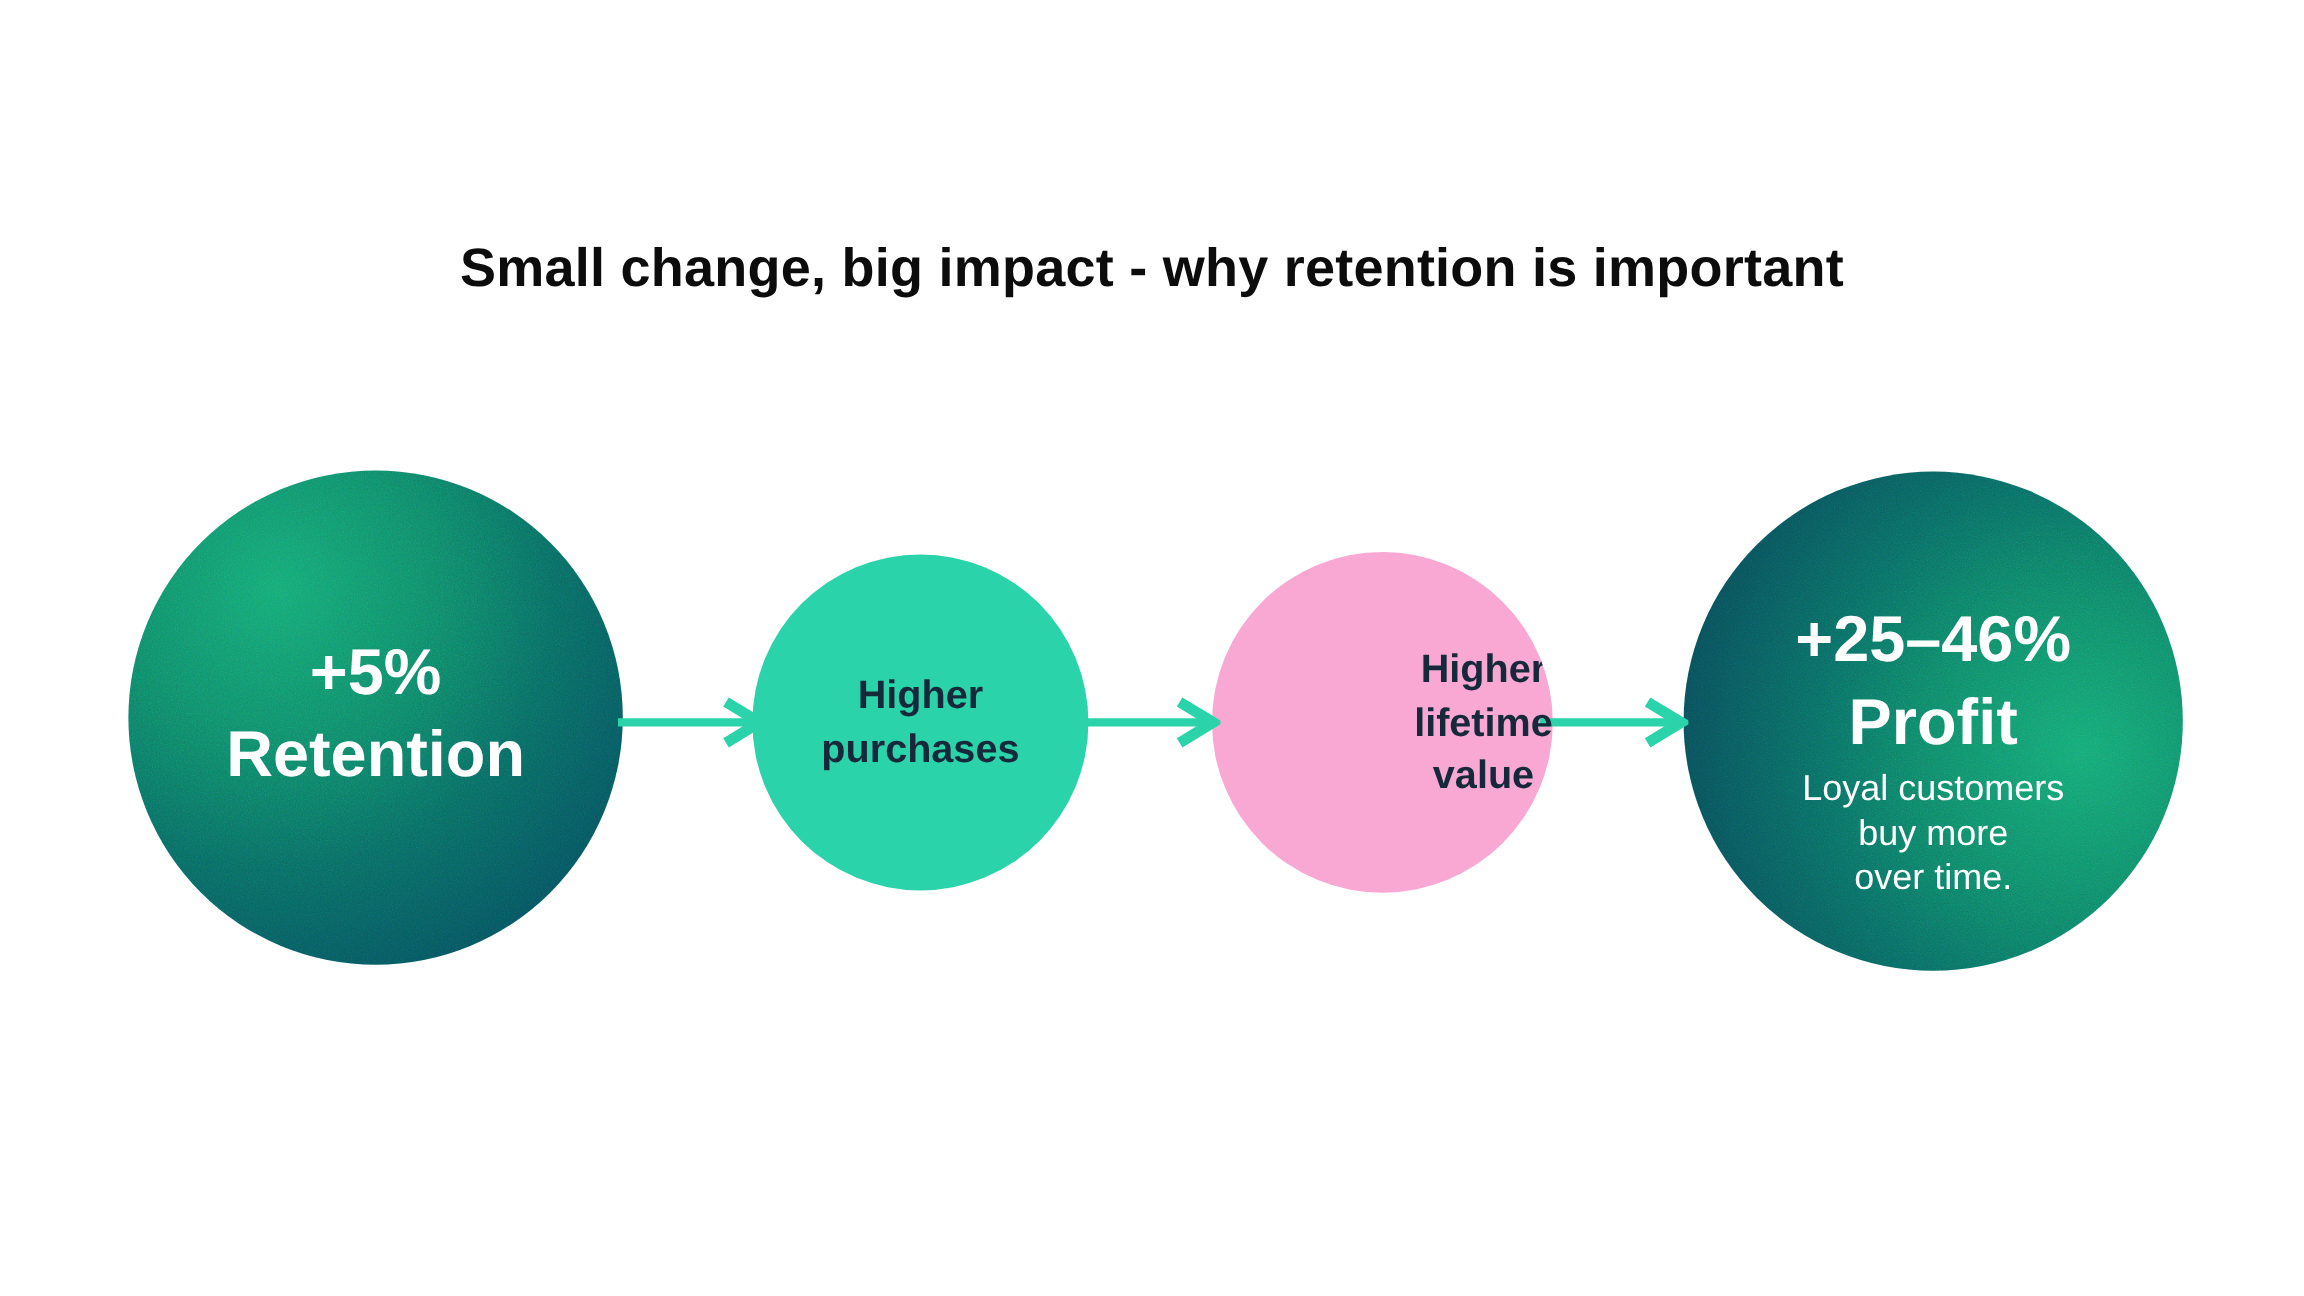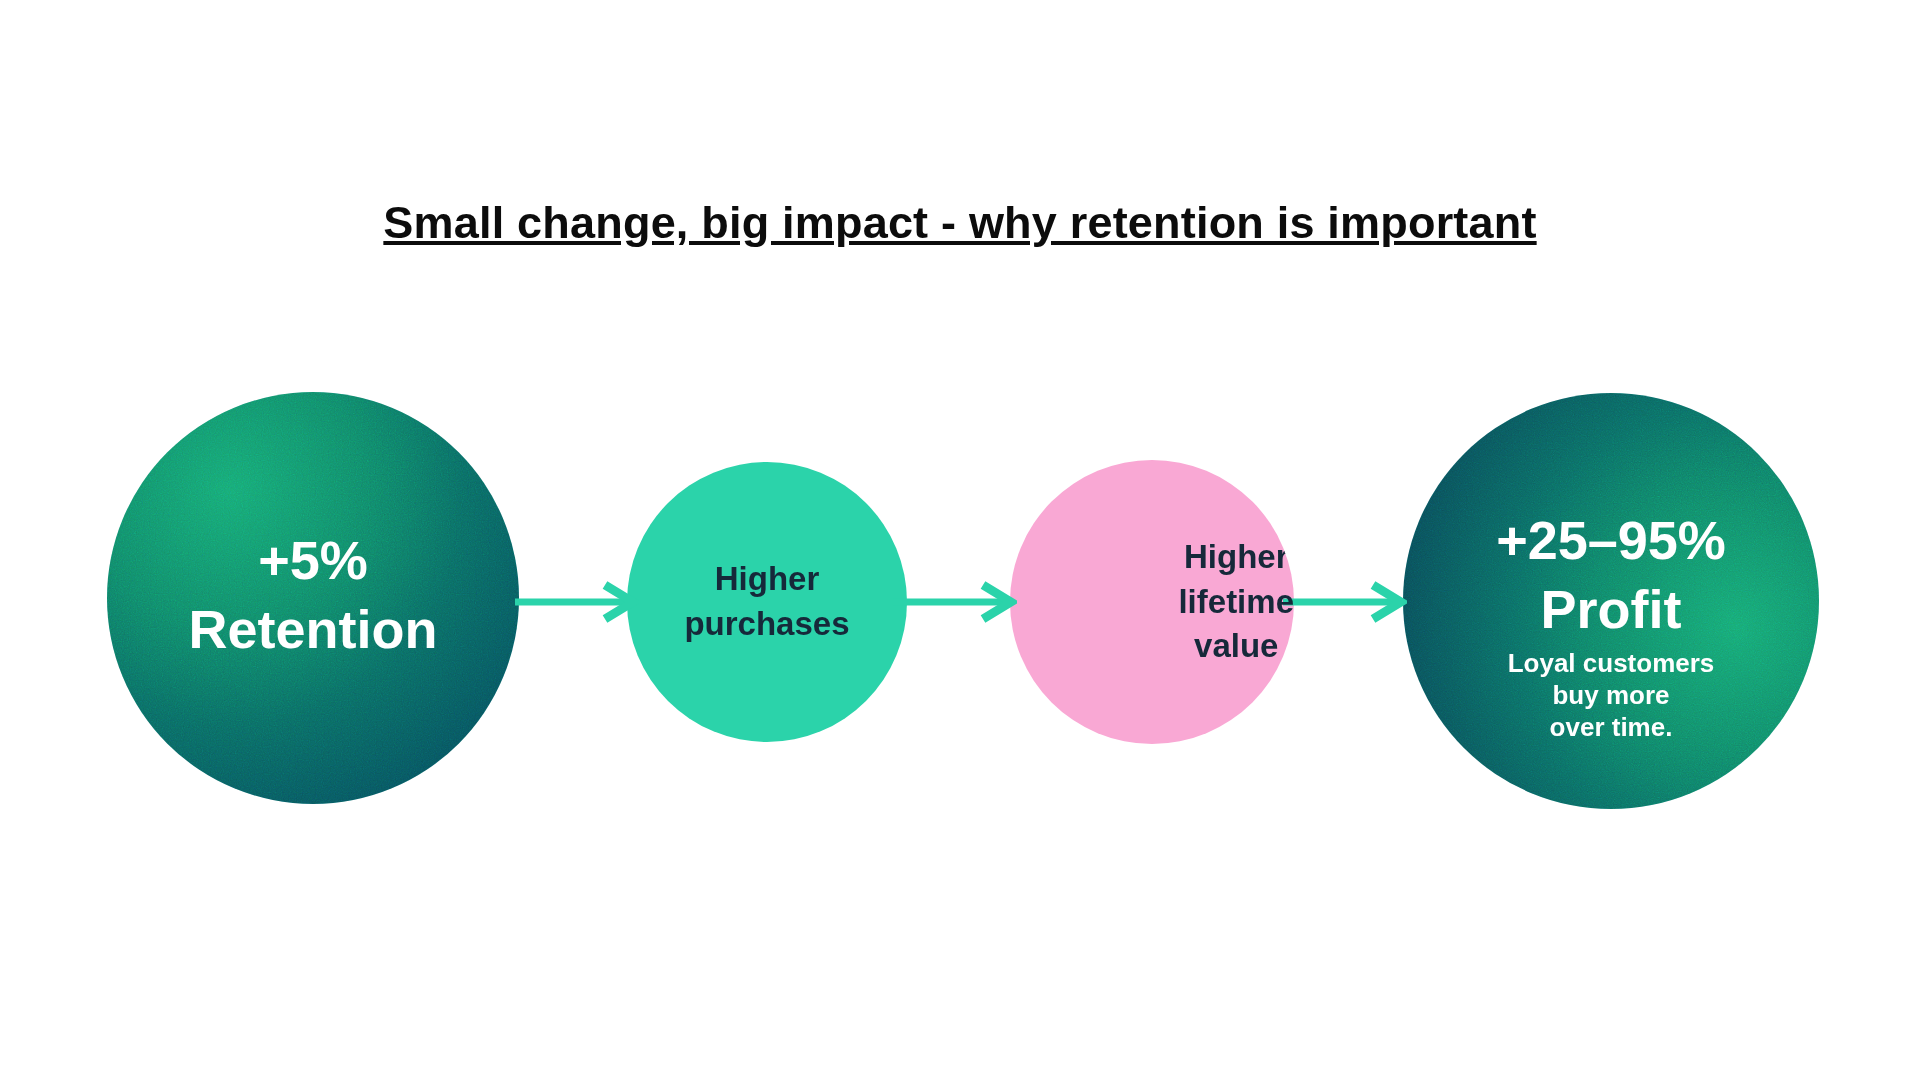--- a/index.html
+++ b/index.html
@@ -15,21 +15,20 @@
     position: absolute;
     top: 197px;
     left: 0;
     width: 100%;
     text-align: center;
     font-size: 45px;
     font-weight: 700;
     color: #0c0c0c;
     letter-spacing: 0.2px;
     line-height: 1.15;
-    text-decoration: underline;
   }
   .circle {
     position: absolute;
     border-radius: 50%;
     overflow: hidden;
     display: flex;
     align-items: center;
     justify-content: center;
     text-align: center;
   }
@@ -60,22 +59,22 @@
   .headline {
     font-size: 54px;
     font-weight: 700;
     color: #ffffff;
     line-height: 1.27;
     white-space: pre-line;
   }
   .c1 .content { transform: translateY(-3px); }
   .c4 .content { transform: translateY(24px); }
   .subtext {
-    font-size: 26px;
-    font-weight: 700;
+    font-size: 30px;
+    font-weight: 400;
     color: #ffffff;
     line-height: 1.23;
     white-space: pre-line;
     margin-top: 4px;
   }
   .mint-label {
     font-size: 33px;
     font-weight: 700;
     color: #16293a;
     line-height: 1.36;
@@ -150,21 +149,21 @@
 
   <div class="circle c4">
     <svg class="grain" viewBox="0 0 416 416" preserveAspectRatio="none">
       <filter id="grainB" x="0" y="0" width="100%" height="100%">
         <feTurbulence type="fractalNoise" baseFrequency="0.85" numOctaves="2" seed="12" stitchTiles="stitch"></feTurbulence>
         <feColorMatrix type="matrix" values="0 0 0 0 0  0 1 0 0 0  0 0 1 0 0  0 0 0 0.8 0"></feColorMatrix>
       </filter>
       <rect width="416" height="416" filter="url(#grainB)"></rect>
     </svg>
     <div class="content">
-      <div class="headline">+25–95%
+      <div class="headline">+25–46%
 Profit</div>
       <div class="subtext">Loyal customers
 buy more
 over time.</div>
     </div>
   </div>
 
 </div>
 
 </body></html>

